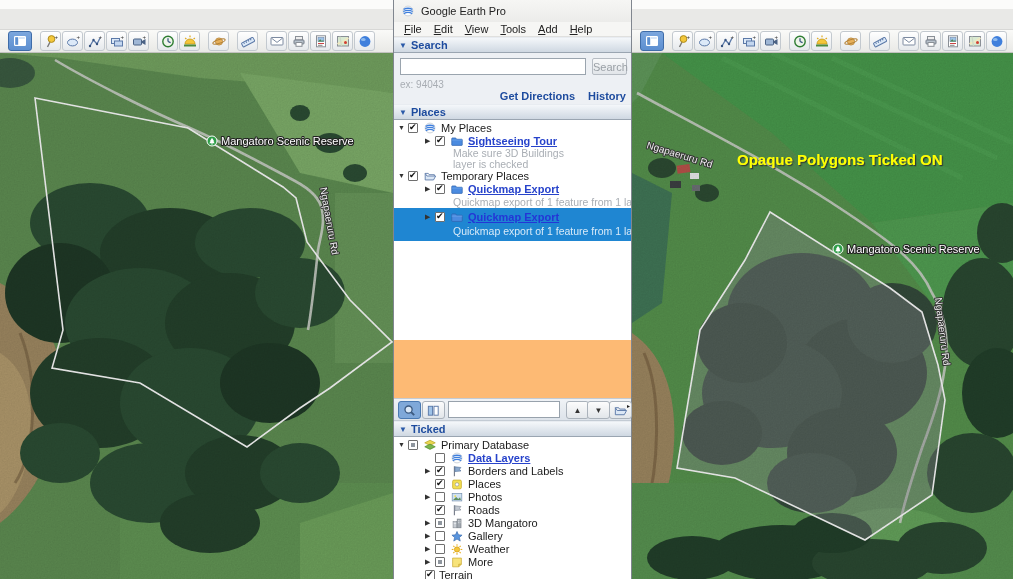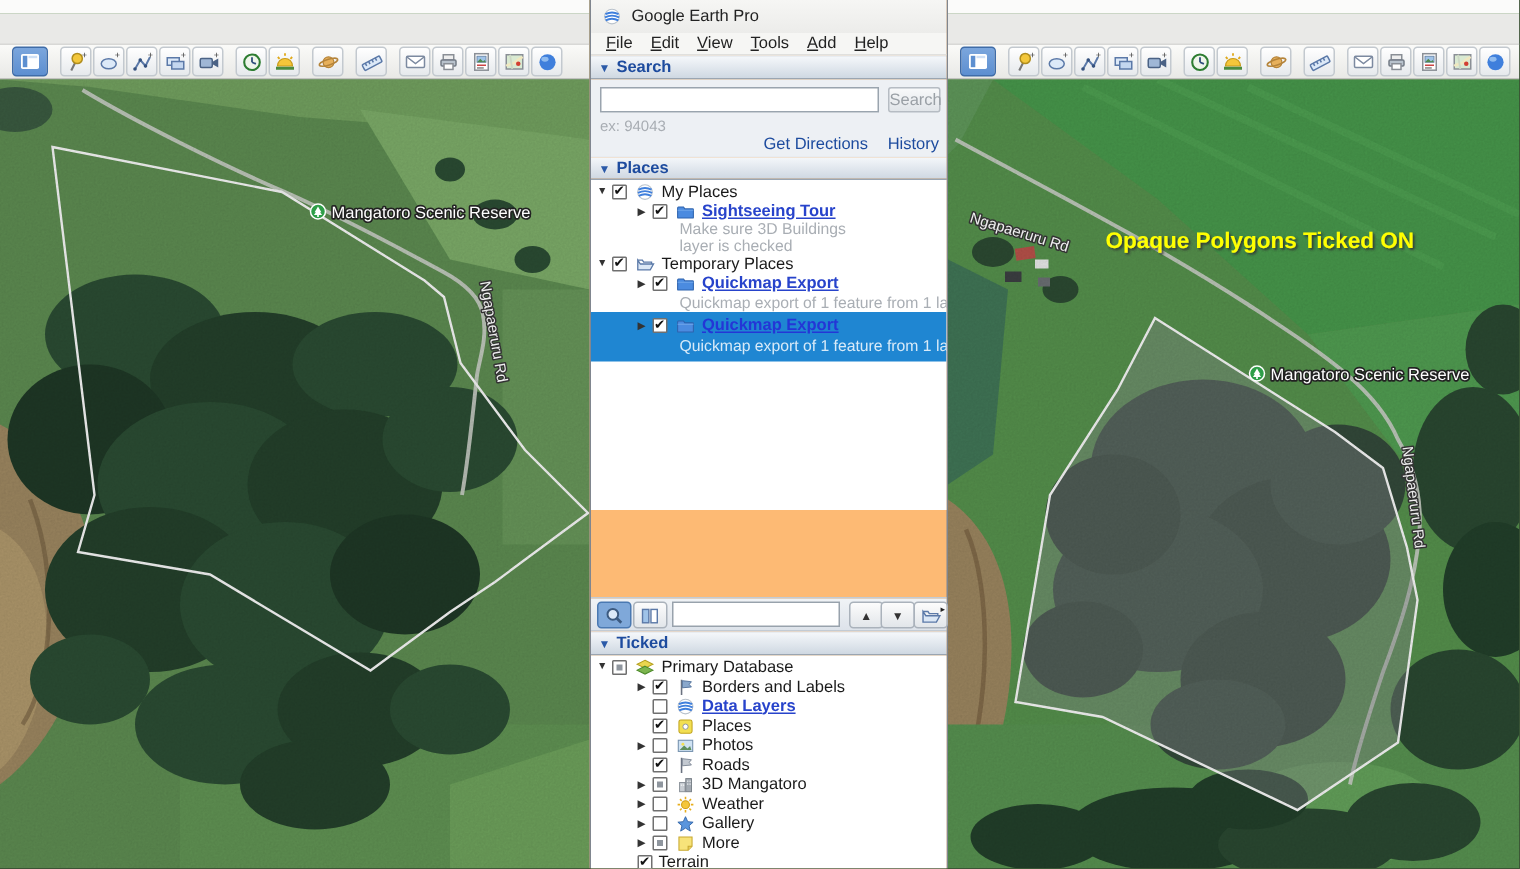--- a/index.html
+++ b/index.html
@@ -39,21 +39,21 @@
   .hdr{position:absolute;left:0;right:0;height:16px;display:flex;align-items:center;padding-left:5px;
        background:linear-gradient(#f4f7fa,#cfd8e2);border-top:1px solid #e8ecf1;border-bottom:1px solid #9aa5b1;}
   .hdr .tri{color:#2b5aa8;font-size:8px;margin-right:4px;}
   .hdr .htxt{font-weight:bold;color:#1d4b9e;}
   .searchbody{position:absolute;top:53px;left:0;right:0;height:51px;background:#edf0f4;}
   .sinput{position:absolute;left:6px;top:5px;width:186px;height:17px;border:1px solid #9aa4ae;background:#fff;
           font:11px "Liberation Sans",sans-serif;padding:0 3px;}
   .sbtn{position:absolute;left:198px;top:5px;width:35px;height:17px;border:1px solid #b6bcc3;border-radius:2px;
         background:linear-gradient(#f8f9fa,#e1e5e9);color:#9aa0a6;font:11px "Liberation Sans",sans-serif;padding:0;}
   .hint{position:absolute;left:6px;top:26px;color:#a8adb3;font-size:10px;}
-  .slinks{position:absolute;top:37px;right:5px;font-weight:normal;color:#1d4b9e;}
+  .slinks{position:absolute;top:37px;right:5px;font-weight:bold;color:#1d4b9e;}
   .slinks span{margin-left:10px;cursor:pointer;}
   .tree{position:absolute;left:0;right:0;background:#fff;overflow:hidden;padding-top:1px;}
   #ptree{top:120px;height:220px;}
   #ltree{top:437px;height:144px;}
   .trow{display:flex;align-items:center;height:13px;color:#1a1a1a;white-space:nowrap;}
   .trow.lv0{padding-left:4px;}
   .trow.lv1{padding-left:16px;margin-left:15px;}
   .exp{flex:0 0 10px;width:10px;font-size:7px;color:#333;text-align:left;cursor:pointer;}
   .cb{flex:0 0 10px;width:10px;height:10px;border:1px solid #6f6f6f;border-radius:1px;background:#fff;
       margin-right:4px;position:relative;cursor:pointer;}
@@ -499,82 +499,82 @@
     <div class="tree" id="ltree">
       <div class="trow lv0">
         <span class="exp">▼</span>
         <span class="cb partial"></span>
         <svg class="ticon">
             <use href="#i-layers"></use>
           </svg>
         <span>Primary Database</span>
       </div>
       <div class="trow lv1">
+        <span class="exp"></span>
+        <span class="cb"></span>
+        <svg class="ticon">
+            <use href="#i-globe"></use>
+          </svg>
+        <span class="tlink">Data Layers</span>
+      </div>
+      <div class="trow lv1">
         <span class="exp">▶</span>
         <span class="cb checked"></span>
         <svg class="ticon">
             <use href="#i-flag"></use>
           </svg>
         <span>Borders and Labels</span>
       </div>
       <div class="trow lv1">
         <span class="exp"></span>
+        <span class="cb checked"></span>
+        <svg class="ticon">
+            <use href="#i-places"></use>
+          </svg>
+        <span>Places</span>
+      </div>
+      <div class="trow lv1">
+        <span class="exp">▶</span>
         <span class="cb"></span>
         <svg class="ticon">
-            <use href="#i-globe"></use>
-          </svg>
-        <span class="tlink">Data Layers</span>
+            <use href="#i-photo"></use>
+          </svg>
+        <span>Photos</span>
       </div>
       <div class="trow lv1">
         <span class="exp"></span>
         <span class="cb checked"></span>
         <svg class="ticon">
-            <use href="#i-places"></use>
-          </svg>
-        <span>Places</span>
+            <use href="#i-roadsign"></use>
+          </svg>
+        <span>Roads</span>
+      </div>
+      <div class="trow lv1">
+        <span class="exp">▶</span>
+        <span class="cb partial"></span>
+        <svg class="ticon">
+            <use href="#i-bldg"></use>
+          </svg>
+        <span>3D Mangatoro</span>
       </div>
       <div class="trow lv1">
         <span class="exp">▶</span>
         <span class="cb"></span>
         <svg class="ticon">
-            <use href="#i-photo"></use>
-          </svg>
-        <span>Photos</span>
-      </div>
-      <div class="trow lv1">
-        <span class="exp"></span>
-        <span class="cb checked"></span>
-        <svg class="ticon">
-            <use href="#i-roadsign"></use>
-          </svg>
-        <span>Roads</span>
-      </div>
-      <div class="trow lv1">
-        <span class="exp">▶</span>
-        <span class="cb partial"></span>
-        <svg class="ticon">
-            <use href="#i-bldg"></use>
-          </svg>
-        <span>3D Mangatoro</span>
+            <use href="#i-star"></use>
+          </svg>
+        <span>Gallery</span>
       </div>
       <div class="trow lv1">
         <span class="exp">▶</span>
         <span class="cb"></span>
         <svg class="ticon">
             <use href="#i-sun"></use>
           </svg>
         <span>Weather</span>
-      </div>
-      <div class="trow lv1">
-        <span class="exp">▶</span>
-        <span class="cb"></span>
-        <svg class="ticon">
-            <use href="#i-star"></use>
-          </svg>
-        <span>Gallery</span>
       </div>
       <div class="trow lv1">
         <span class="exp">▶</span>
         <span class="cb partial"></span>
         <svg class="ticon">
             <use href="#i-note"></use>
           </svg>
         <span>More</span>
       </div>
       <div class="trow lv1">

